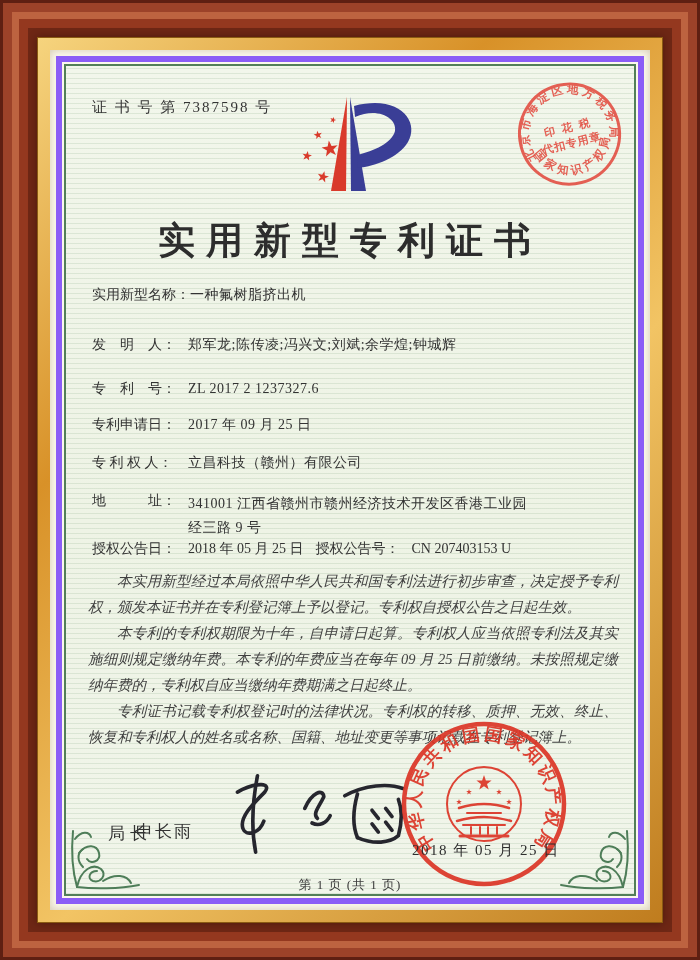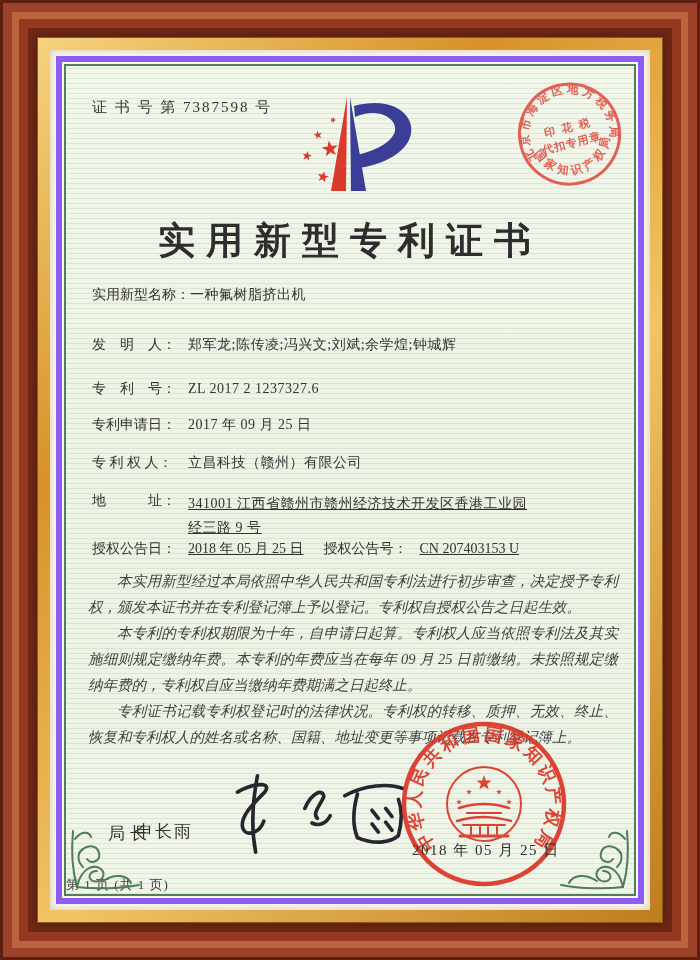--- a/index.html
+++ b/index.html
@@ -40,36 +40,36 @@
   .certno { position:absolute; left:26px; top:32px; font-size:15px; letter-spacing:2px; color:#343434; }
   .logo { position:absolute; left:208px; top:28px; }
   .taxstamp { position:absolute; left:446px; top:10px; transform:rotate(-14deg); opacity:.85; }
   .title {
     position:absolute; left:0; right:0; top:136px; text-align:center;
     font-size:37px; font-weight:bold; letter-spacing:11px; color:#2d2d2d;margin-top:14px;
   }
   .row { position:absolute; left:26px; font-size:14px; white-space:nowrap; color:#333; }
   .row .lbl { display:inline-block; min-width:96px; }
   .row .val { letter-spacing:.5px; }
-  .row .val-wrap { display:inline-block; width:340px; white-space:normal; vertical-align:top; line-height:24px;text-decoration:underline; }
+  .row .val-wrap { display:inline-block; width:340px; white-space:normal; vertical-align:top; line-height:24px; }
   .r0{top:220px}.r1{top:270px}.r2{top:314px}.r3{top:350px}.r4{top:388px}.r5{top:426px}
-  .grant { position:absolute; left:26px; top:474px; font-size:14px; white-space:nowrap; display:flex; color:#333;text-decoration:underline; }
+  .grant { position:absolute; left:26px; top:474px; font-size:14px; white-space:nowrap; display:flex; color:#333; }
   .grant .lbl{ display:inline-block; min-width:96px; }
-  .grant .pair-right{ margin-left:20px; }
+  .grant .pair-right{ margin-left:12px; }
   .body-text {
     position:absolute; left:22px; right:16px; top:502px;
     font-size:14.5px; line-height:26px; font-style:italic; color:#414141; text-align:justify;
   }
   .body-text p { text-indent:2em;font-family:Liberation Serif, serif; }
   .signoff-title { position:absolute; left:42px; top:721px; font-size:17px; letter-spacing:5px; color:#333;margin-top:35px; }
   .signoff-name  { position:absolute; left:42px; top:754px; font-size:17px; letter-spacing:2px; color:#333;margin-left:28px; }
   .signature { position:absolute; left:146px; top:706px; }
   .seal { position:absolute; left:332px; top:652px; }
   .seal-date { position:absolute; left:346px; top:775px; font-size:15px; letter-spacing:1.5px; color:#2e2e2e; z-index:3; }
-  .footer { position:absolute; left:0; right:0; top:810px; font-size:13px; letter-spacing:1px; color:#3c3c3c; }
+  .footer { position:absolute; left:0; right:0; top:810px; text-align:center; font-size:13px; letter-spacing:1px; color:#3c3c3c; }
   .corner { position:absolute; bottom:1px; width:100px; height:100px; color:#4e7d58; }
   .corner.left{ left:1px; } .corner.right{ right:1px; transform:scaleX(-1); }
   .hidden-defs { position:absolute; width:0; height:0; overflow:hidden; }
   svg text { font-family:"Liberation Serif","DejaVu Serif",serif; }
 </style>
 </head>
 <body>
 
 <svg class="hidden-defs" aria-hidden="true">
   <defs>

